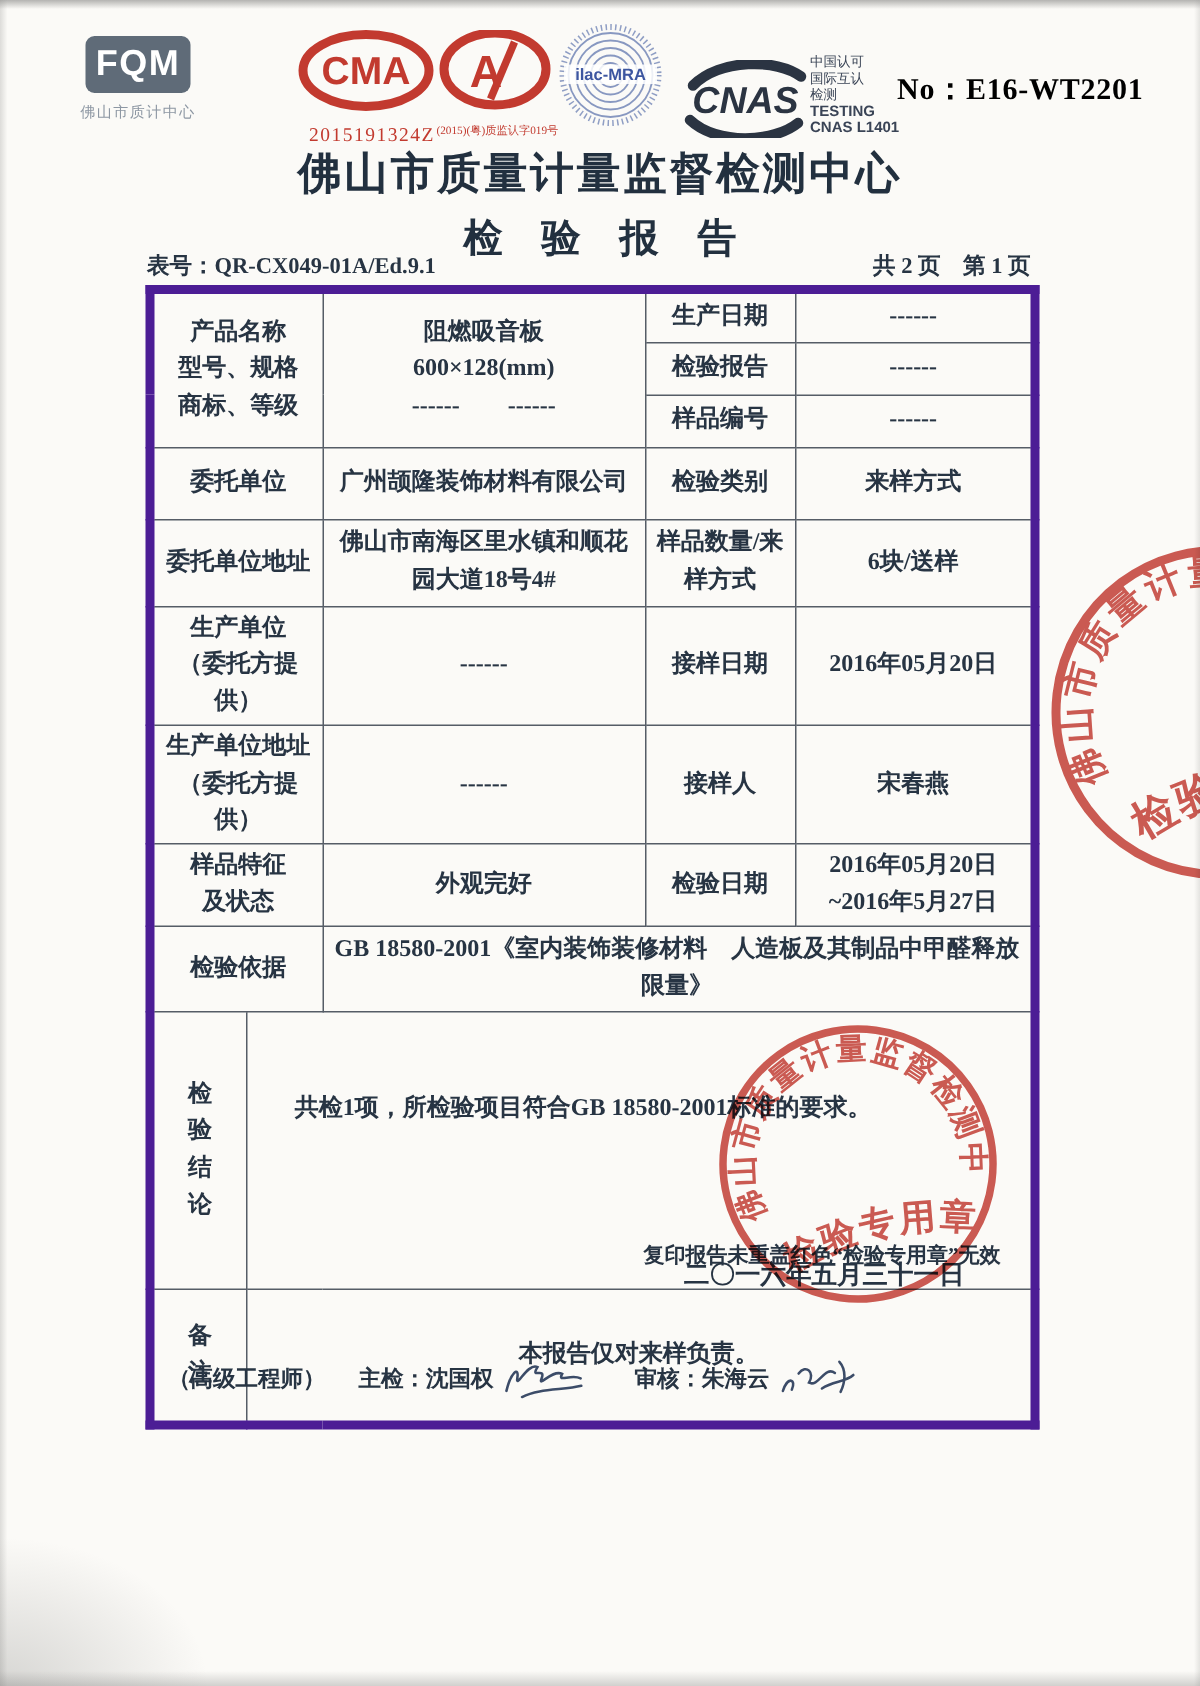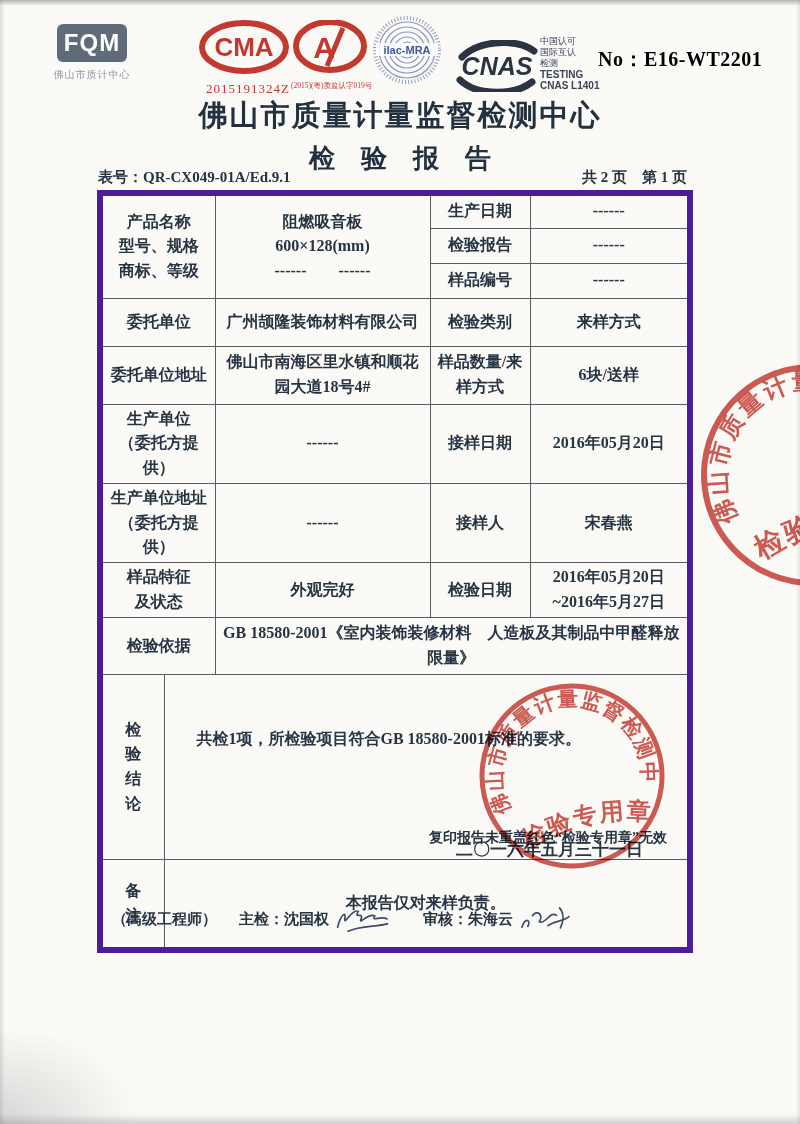--- a/index.html
+++ b/index.html
@@ -58,21 +58,21 @@
                     color:#273443; text-align:center; vertical-align:middle;
                     white-space:pre-line; padding:2px 4px; line-height:1.55; }
   td.tall { line-height:2.1; }
   td.left { text-align:left; padding-left:10px; }
   td.vert { line-height:46px; padding:0; }
   td.vert2 { line-height:34px; padding:0; }
   td.conc-cell { position:relative; }
   .conc-text { position:absolute; left:32px; top:52px; font-size:16px; font-weight:bold; white-space:nowrap; }
   .conc-date { position:absolute; right:44px; top:118px; font-size:17px; font-weight:bold; white-space:nowrap;margin-top:44px; }
   .conc-note { position:absolute; right:20px; top:152px; font-size:14px; font-weight:bold; white-space:nowrap; }
-  td.remark-cell { text-align:left; vertical-align:top; padding:12px 0 0 14px; }
+  td.remark-cell { text-align:left; vertical-align:top; padding:12px 0 0 14px;font-family:Liberation Mono, monospace; }
 
   
   .sign-row { position:absolute; left:98px; top:903px; width:600px; display:flex;
               align-items:center; font-size:15px; font-weight:bold; white-space:nowrap; }
   .sign-row .grp { display:flex; align-items:center; }
   .sig { margin:0 4px; }
   .sig path { stroke:#3c4c68; stroke-width:1.7; fill:none; stroke-linecap:round; }
 
   
   .stamp { position:absolute; mix-blend-mode:multiply; opacity:.88; pointer-events:none; }

